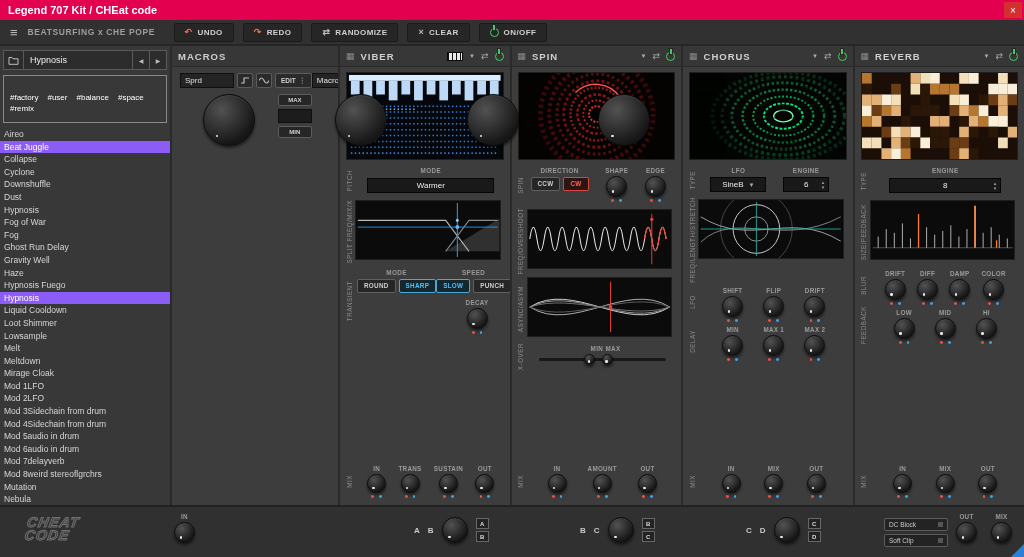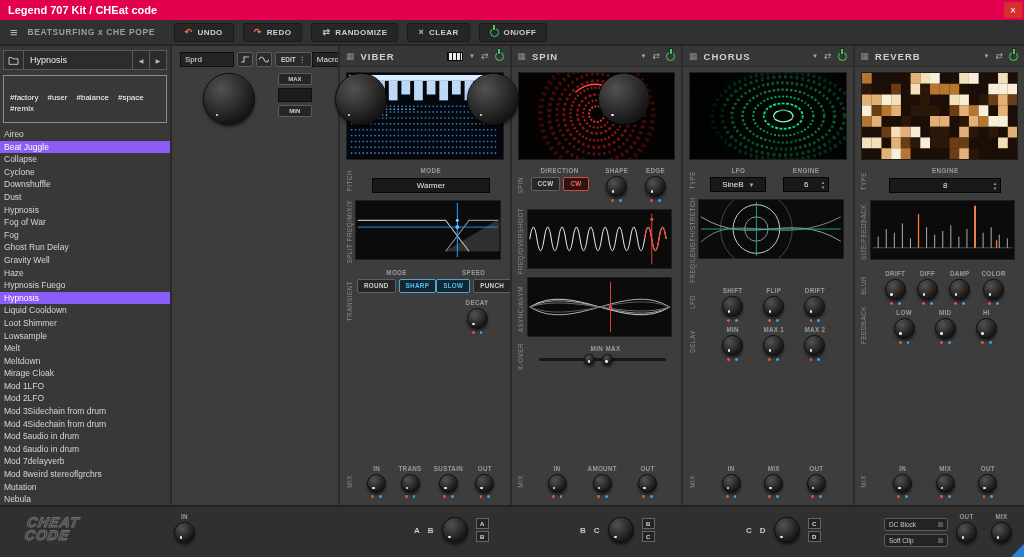--- a/index.html
+++ b/index.html
@@ -203,20 +203,23 @@
           <div class="preset">Mod 5audio in drum</div>
           <div class="preset">Mod 6audio in drum</div>
           <div class="preset">Mod 7delayverb</div>
           <div class="preset">Mod 8weird stereoflgrchrs</div>
           <div class="preset">Mutation</div>
           <div class="preset">Nebula</div>
         </div>
     </div>
 
     <div class="panel macros">
+      <div class="panel-header">
+        <span class="panel-title">MACROS</span>
+      </div>
       <div class="macro-body">
 
         <div class="macro">
           <div class="macro-top">
             <input class="macro-name" value="Sprd" style="">
             <span class="icon-btn">
                 <svg width="9" height="7" viewBox="0 0 9 7">
                   <polyline points="0,6 3,6 3,1 8,1" fill="none" stroke="#bbb" stroke-width="1.2"></polyline>
                 </svg>
               </span>
@@ -379,21 +382,21 @@
           </g>
           <rect x="4" y="35" width="20" height="3" fill="#e8f4ff"></rect>
         </svg>
       </div>
       <div class="section">
         <div class="vlabel">
             <span>PITCH</span>
           </div>
         <div class="sec-body center-col">
           <span class="sec-label">MODE</span>
-          <div class="dd-field" style="width:118px;">
+          <div class="dd-field" style="width:127px;">
             <span>Warmer</span>
           </div>
         </div>
       </div>
       <div class="section">
         <div class="vlabel">
             <span>SPLIT FREQ/MIX/X</span>
           </div>
         <div class="graph">
           <svg viewBox="0 0 160 60" preserveAspectRatio="none">

